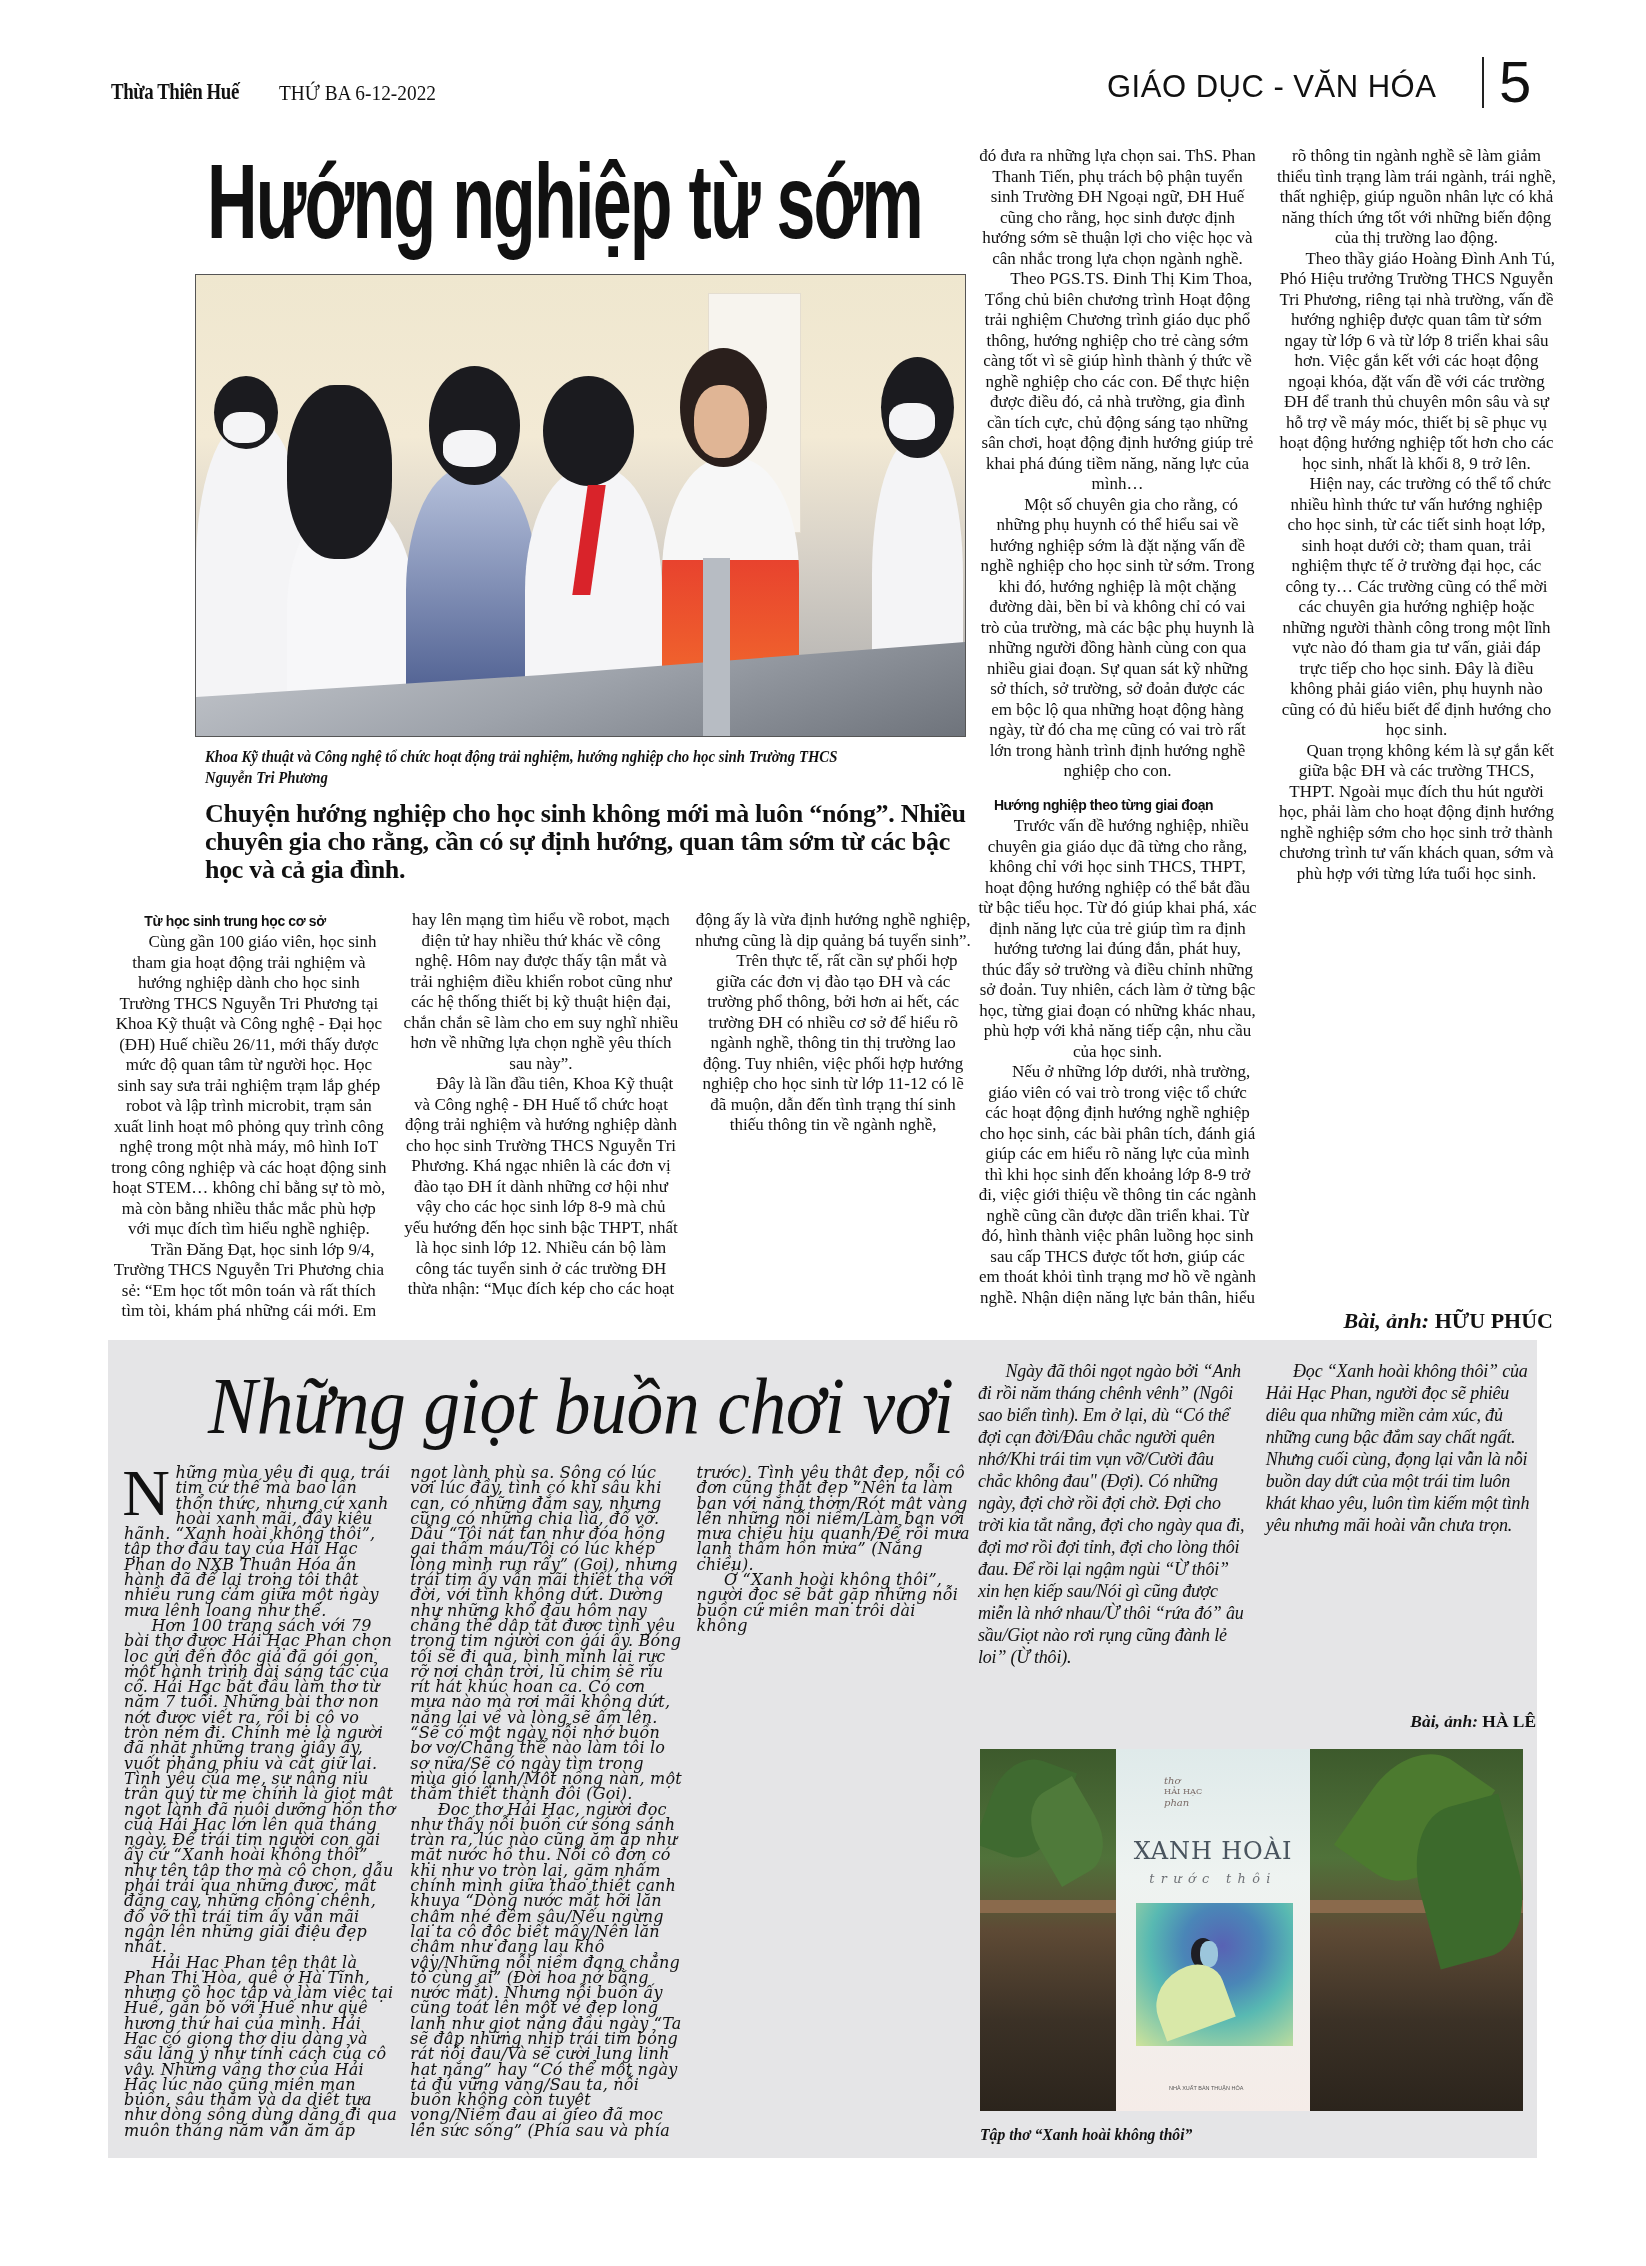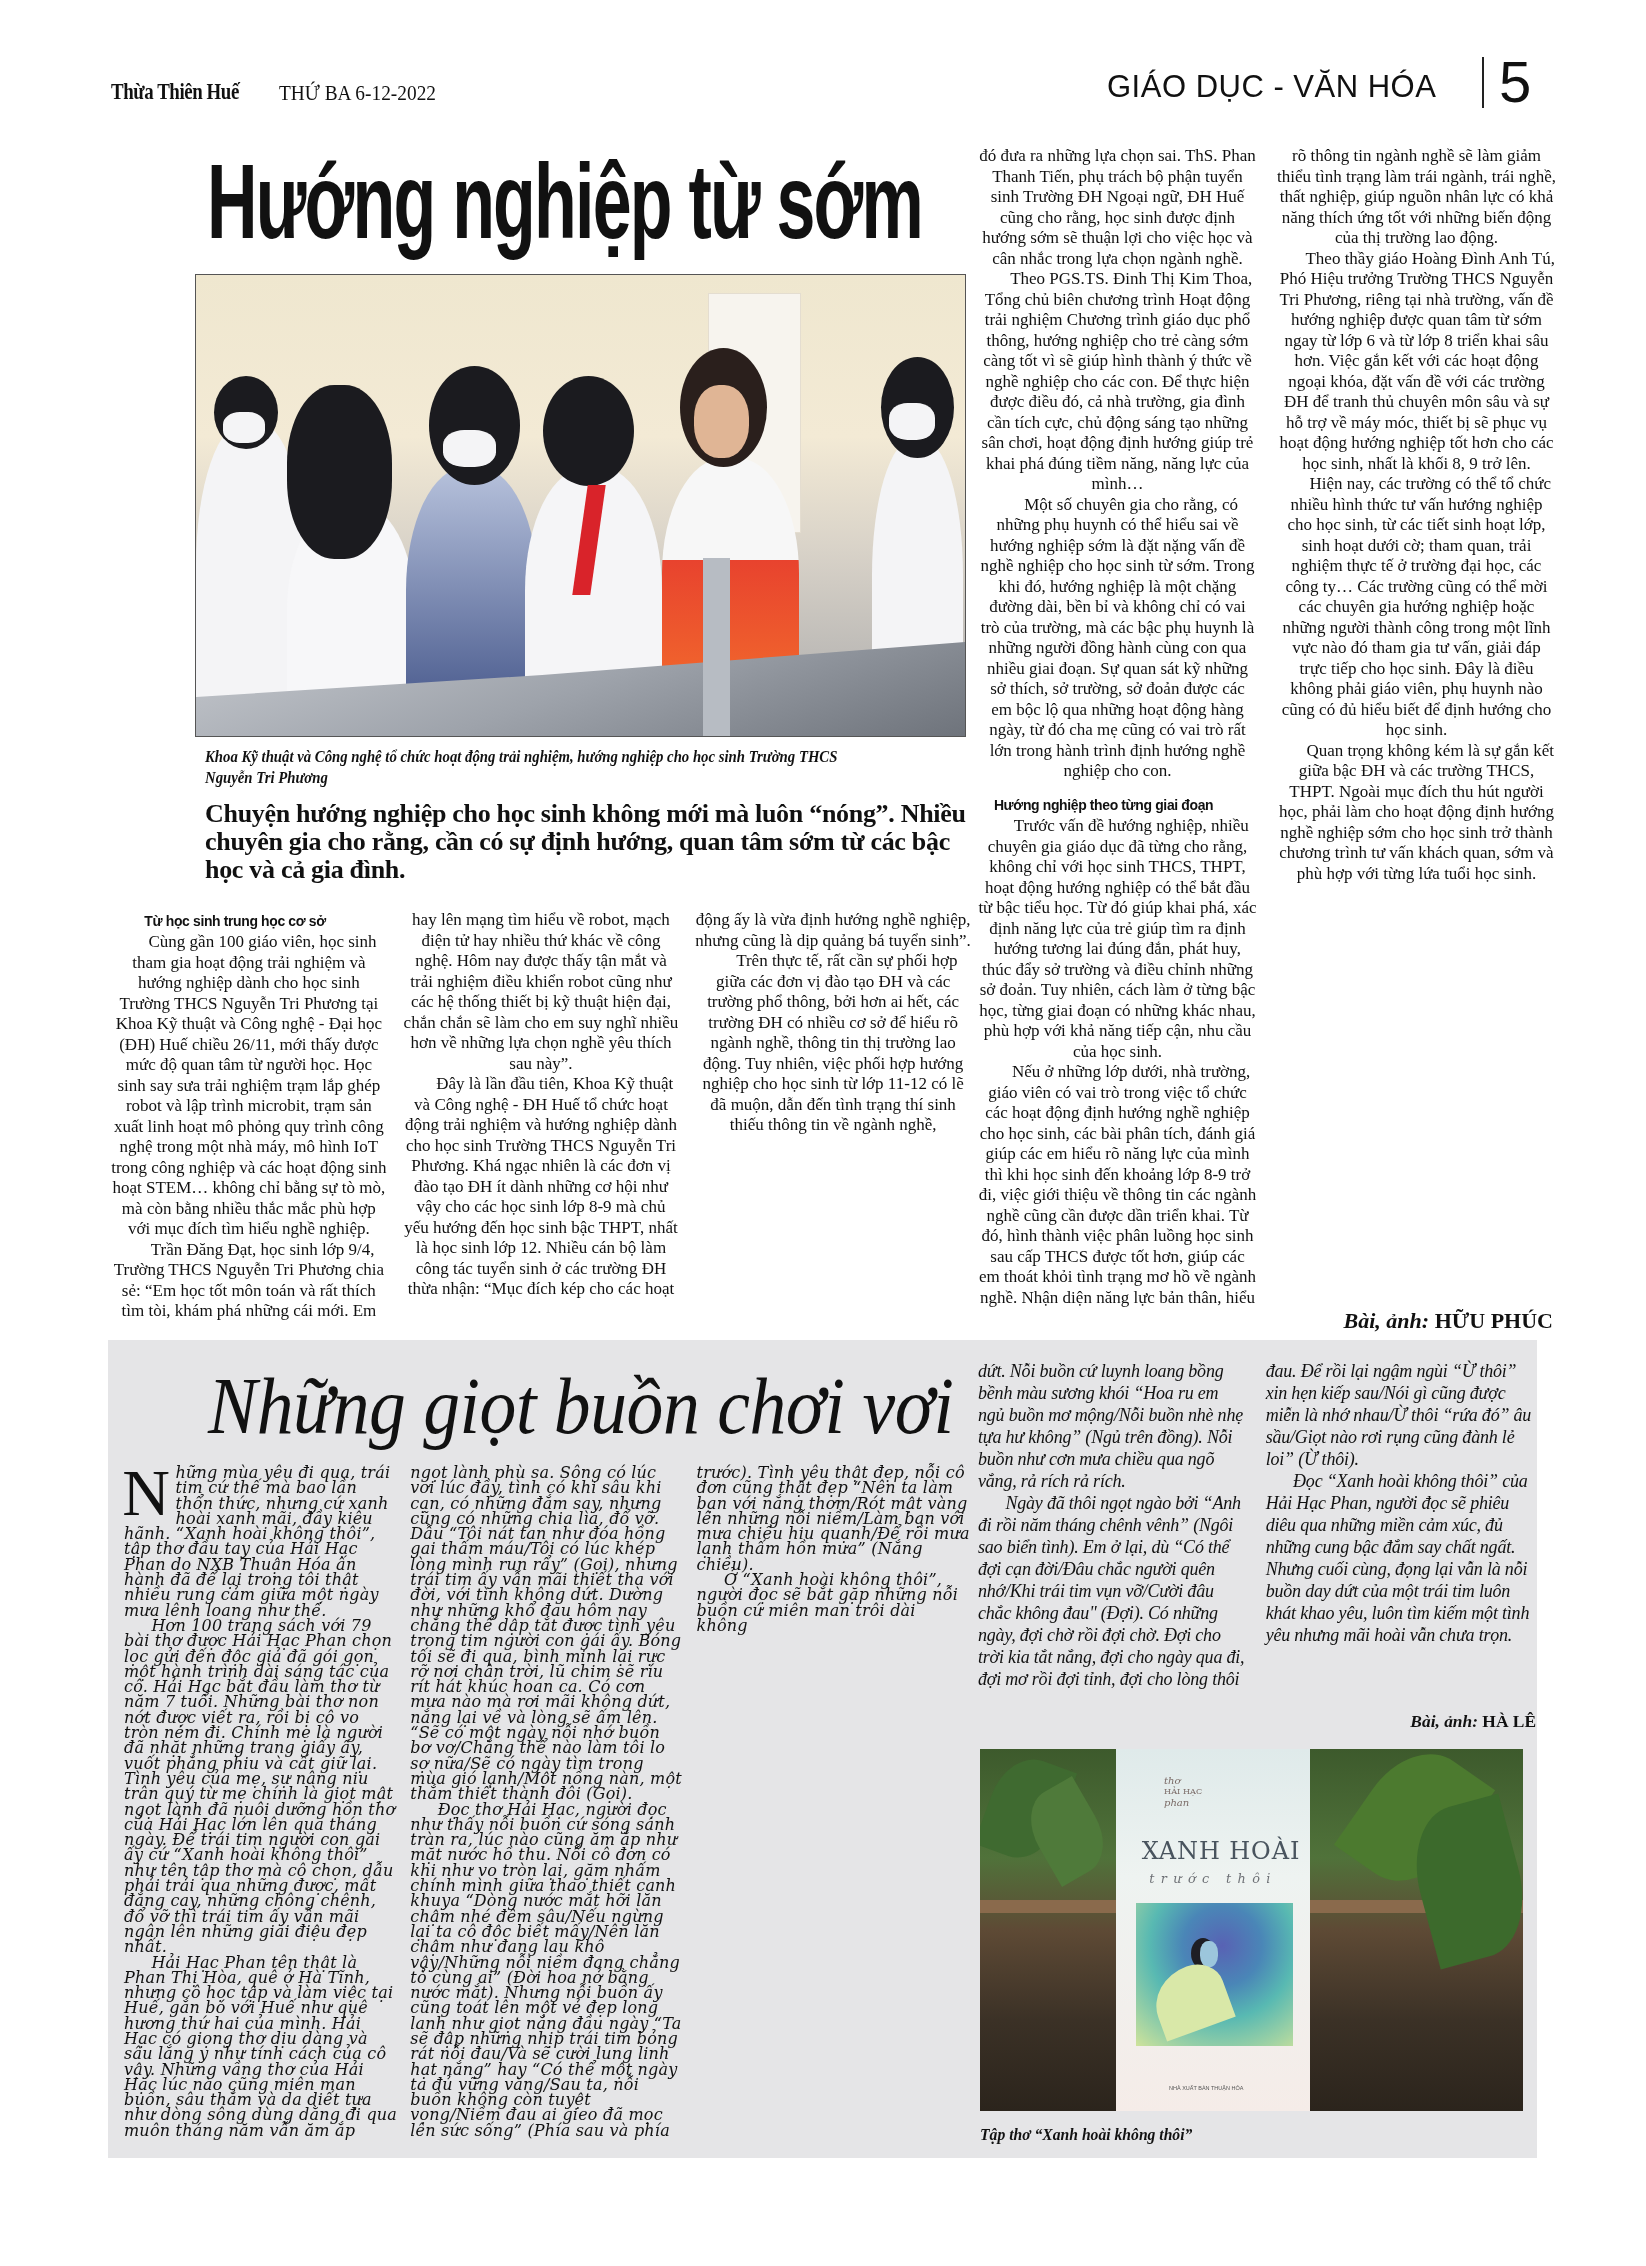--- a/index.html
+++ b/index.html
@@ -35,21 +35,21 @@
   .a2-col p.noindent { text-indent: 0; }
   .dropcap { float: left; font-family: "Liberation Serif", serif; font-style: normal; font-size: 66px; line-height: 51px; margin: 1.8px 5.5px 0 -1.8px; }
   .a2-byline { left: 1297px; top: 1711px; width: 239px; text-align: right; font-family: "Liberation Serif", serif; font-size: 17.4px; }
   .a2-byline .lbl { font-style: italic; font-weight: bold; }
   .a2-byline .nm { font-weight: bold; }
 
   .a2-photo { left: 980px; top: 1749px; width: 543px; height: 362px; overflow: hidden; background: linear-gradient(180deg, #3d5a2c 0%, #50723a 30%, #5e4a35 50%, #3b3126 75%, #2b241c 100%); }
   .book { position: absolute; left: 136px; top: 0; width: 194px; height: 362px; background: linear-gradient(180deg, #dfeaea 0%, #eef3f1 35%, #f5ece8 100%); }
   .book-art { position: absolute; left: 20px; top: 154px; width: 157px; height: 143px; background: radial-gradient(circle at 55% 30%, #5862b4 0%, #4a86b7 30%, #58b9b2 55%, #cfe39b 100%); }
   .book-author { position: absolute; left: 48px; top: 25.6px; font-family: "DejaVu Serif", serif; font-style: italic; font-size: 10px; color: #7a6a66; line-height: 11px; }
-  .book-title { position: absolute; left: 0; width: 194px; top: 88px; text-align: center; font-family: "DejaVu Serif", serif; font-size: 24px; color: #49545e; letter-spacing: 0.9px; margin-left: 8px; }
+  .book-title { position: absolute; left: 0; width: 194px; top: 88px; text-align: center; font-family: "DejaVu Serif", serif; font-size: 24px; color: #49545e; letter-spacing: 0.9px; }
   .book-sub { position: absolute; left: 0; width: 194px; top: 122px; text-align: center; font-family: "DejaVu Serif", serif; font-style: italic; font-size: 12.8px; color: #6e7176; letter-spacing: 6.4px; }
   .book-pub { position: absolute; left: 53px; top: 336px; font-family: "Liberation Sans", sans-serif; font-size: 5.5px; color: #555; }
   .leaf { position: absolute; border-radius: 50% 0; background: #3f6a30; }
   .a2-caption { left: 980px; top: 2124px; font-family: "Liberation Serif", serif; font-style: italic; font-weight: bold; font-size: 17.4px; transform: scaleX(0.9); transform-origin: left; }
 
   
   .person { position: absolute; border-radius: 45% 45% 10% 10%; }
   .head { position: absolute; border-radius: 50%; background: #1b1b1f; }
   .mask { position: absolute; border-radius: 40%; background: #f4f4f6; }
 </style>
@@ -127,21 +127,20 @@
   .a2-flow-right p.noindent { text-indent: 0; }
 </style>
 <div class="abs a2-col a2-flow">
   <p class="noindent"><span class="dropcap">N</span><span>hững mùa yêu đi qua, trái tim cứ thế mà bao lần thổn thức, nhưng cứ xanh hoài xanh mãi, đầy kiêu hãnh. “Xanh hoài không thôi”, tập thơ đầu tay của Hải Hạc Phan do NXB Thuận Hóa ấn hành đã để lại trong tôi thật nhiều rung cảm giữa một ngày mưa lênh loang như thế.</span></p>
   <p>Hơn 100 trang sách với 79 bài thơ được Hải Hạc Phan chọn lọc gửi đến độc giả đã gói gọn một hành trình dài sáng tác của cô. Hải Hạc bắt đầu làm thơ từ năm 7 tuổi. Những bài thơ non nớt được viết ra, rồi bị cô vo tròn ném đi. Chính mẹ là người đã nhặt những trang giấy ấy, vuốt phẳng phiu và cất giữ lại. Tình yêu của mẹ, sự nâng niu trân quý từ mẹ chính là giọt mật ngọt lành đã nuôi dưỡng hồn thơ của Hải Hạc lớn lên qua tháng ngày. Để trái tim người con gái ấy cứ “Xanh hoài không thôi” như tên tập thơ mà cô chọn, dẫu phải trải qua những được, mất đắng cay, những chông chênh, đổ vỡ thì trái tim ấy vẫn mãi ngân lên những giai điệu đẹp nhất.</p>
   <p>Hải Hạc Phan tên thật là Phan Thị Hòa, quê ở Hà Tĩnh, nhưng cô học tập và làm việc tại Huế, gắn bó với Huế như quê hương thứ hai của mình. Hải Hạc có giọng thơ dịu dàng và sâu lắng y như tính cách của cô vậy. Những vầng thơ của Hải Hạc lúc nào cũng miên man buồn, sâu thẳm và da diết tựa như dòng sông dùng dằng đi qua muôn tháng năm vẫn ăm ắp ngọt lành phù sa. Sông có lúc vơi lúc đầy, tình có khi sâu khi cạn, có những đắm say, nhưng cũng có những chia lìa, đổ vỡ. Dẫu “Tôi nát tan như đóa hồng gai thấm máu/Tôi có lúc khép lòng mình run rẩy” (Gọi), nhưng trái tim ấy vẫn mãi thiết tha với đời, với tình không dứt. Dường như những khổ đau hôm nay chẳng thể dập tắt được tình yêu trong tim người con gái ấy. Bóng tối sẽ đi qua, bình minh lại rực rỡ nơi chân trời, lũ chim sẽ ríu rít hát khúc hoan ca. Có cơn mưa nào mà rơi mãi không dứt, nắng lại về và lòng sẽ ấm lên. “Sẽ có một ngày nỗi nhớ buồn bơ vơ/Chẳng thể nào làm tôi lo sợ nữa/Sẽ có ngày tìm trong mùa gió lạnh/Một nồng nàn, một thắm thiết thành đôi (Gọi).</p>
   <p>Đọc thơ Hải Hạc, người đọc như thấy nỗi buồn cứ sóng sánh tràn ra, lúc nào cũng ăm ắp như mặt nước hồ thu. Nỗi cô đơn có khi như vo tròn lại, gặm nhấm chính mình giữa thao thiết canh khuya “Dòng nước mắt hỡi lăn chậm nhé đêm sâu/Nếu ngừng lại ta cô độc biết mấy/Nên lăn chậm như đang lau khô vậy/Những nỗi niềm đang chẳng tỏ cùng ai” (Đời hoa nở bằng nước mắt). Nhưng nỗi buồn ấy cũng toát lên một vẻ đẹp long lanh như giọt nắng đầu ngày “Ta sẽ đập những nhịp trái tim bỏng rát nỗi đau/Và sẽ cười lung linh hạt nắng” hay “Có thể một ngày ta đủ vững vàng/Sau ta, nỗi buồn không còn tuyệt vọng/Niềm đau ai gieo đã mọc lên sức sống” (Phía sau và phía trước). Tình yêu thật đẹp, nỗi cô đơn cũng thật đẹp “Nên ta làm bạn với nắng thơm/Rót mật vàng lên những nỗi niềm/Làm bạn với mưa chiều hiu quạnh/Để rồi mưa lạnh thấm hồn mưa” (Nắng chiều).</p>
   <p id="a2p4">Ở “Xanh hoài không thôi”, người đọc sẽ bắt gặp những nỗi buồn cứ miên man trôi dài không</p>
 </div>
 <div class="abs a2-flow-right">
-  <p class="noindent" id="a2p4b">dứt. Nỗi buồn cứ luynh loang bồng bềnh màu sương khói “Hoa ru em ngủ buồn mơ mộng/Nỗi buồn nhè nhẹ tựa hư không” (Ngủ trên đồng). Nỗi buồn như cơn mưa chiều qua ngõ vắng, rả rích rả rích.</p>
   <p>Ngày đã thôi ngọt ngào bởi “Anh đi rồi năm tháng chênh vênh” (Ngôi sao biển tình). Em ở lại, dù “Có thể đợi cạn đời/Đâu chắc người quên nhớ/Khi trái tim vụn vỡ/Cười đâu chắc không đau" (Đợi). Có những ngày, đợi chờ rồi đợi chờ. Đợi cho trời kia tắt nắng, đợi cho ngày qua đi, đợi mơ rồi đợi tỉnh, đợi cho lòng thôi đau. Để rồi lại ngậm ngùi “Ừ thôi” xin hẹn kiếp sau/Nói gì cũng được miễn là nhớ nhau/Ừ thôi “rứa đó” âu sầu/Giọt nào rơi rụng cũng đành lẻ loi” (Ừ thôi).</p>
   <p>Đọc “Xanh hoài không thôi” của Hải Hạc Phan, người đọc sẽ phiêu diêu qua những miền cảm xúc, đủ những cung bậc đắm say chất ngất. Nhưng cuối cùng, đọng lại vẫn là nỗi buồn day dứt của một trái tim luôn khát khao yêu, luôn tìm kiếm một tình yêu nhưng mãi hoài vẫn chưa trọn.</p>
 </div>
 <div class="abs a2-byline">
   <span class="lbl">Bài, ảnh:</span>
   <span class="nm">HÀ LÊ</span>
 </div>
 
 <div class="abs a2-photo">
   <div class="leaf" style="left:9.1px;top:9.1px;width:73px;height:101px;transform:rotate(20deg);"></div>

